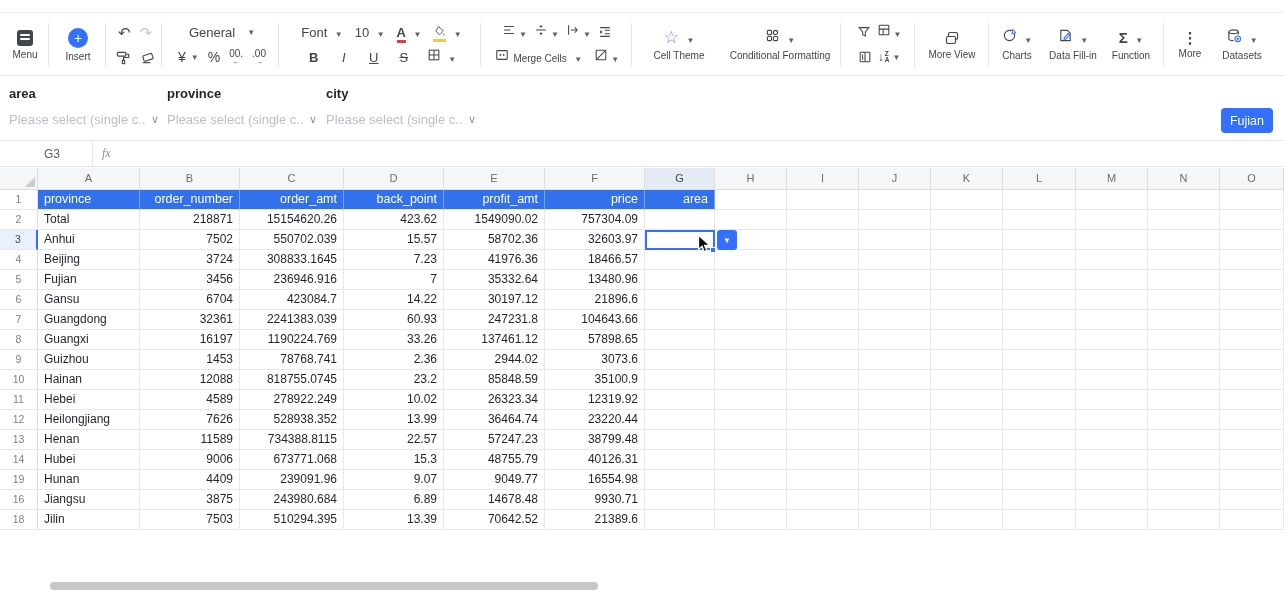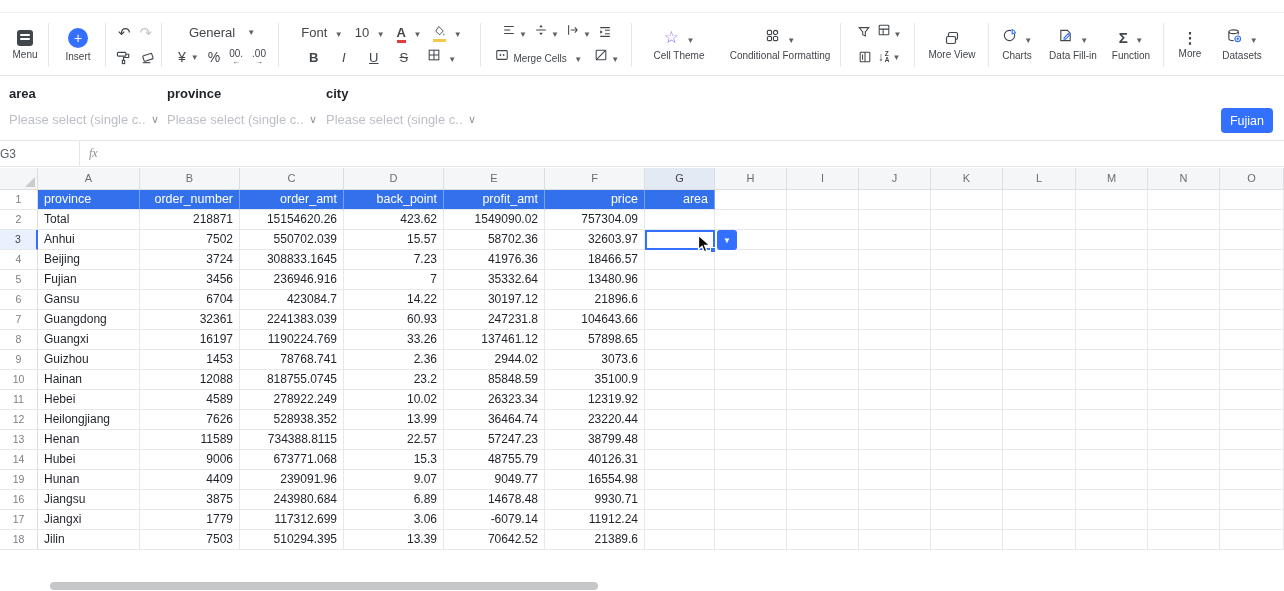--- a/index.html
+++ b/index.html
@@ -41,21 +41,21 @@
   .filter .fselect { display:flex; align-items:center; justify-content:space-between; cursor:pointer; }
   .filter .fplaceholder { font-size:13px; color:#bcc0c6; white-space:nowrap; overflow:hidden; }
   .filter .fchev { font-size:11px; color:#8f959e; margin-left:6px; }
   .inquire { position:absolute; left:1221px; top:31px; width:52px; height:25px; background:#3370ff;
              color:#fff; font-size:12.5px; border:none; border-radius:4px; cursor:pointer; }
 
   
   .formulabar { position:absolute; left:0; top:140px; width:1284px; height:27px;
                 border-top:1px solid #e5e6e8; border-bottom:1px solid #e5e6e8; background:#fff;
                 display:flex; align-items:center; }
-  .namebox { width:80px; height:100%; display:flex; align-items:center; 
+  .namebox { width:93px; height:100%; display:flex; align-items:center; padding-left:44px;
              font-size:12px; color:#5a5e63; border-right:1px solid #e5e6e8; }
   .fx { font-size:12px; font-style:italic; color:#8b9095; margin-left:9px; font-family:"Liberation Serif", serif; }
 
   
   .grid { position:absolute; left:0; top:168px; width:1284px; height:423px; background:#fff; overflow:hidden; }
   .grow { display:flex; height:20px; }
   .grow.letters { height:22px; }
   .cell { flex:none; font-size:12px; color:#1f2329; padding:0 6px; line-height:19px;
           border-right:1px solid #e7e8ea; border-bottom:1px solid #e7e8ea; overflow:hidden; white-space:nowrap; }
   .colhead { background:#f5f6f7; color:#696e74; font-size:11px; text-align:center; line-height:21px;
@@ -707,38 +707,20 @@
           <div class="cell" style="width:72px"></div>
           <div class="cell" style="width:72px"></div>
           <div class="cell" style="width:72px"></div>
           <div class="cell" style="width:72px"></div>
           <div class="cell" style="width:73px"></div>
           <div class="cell" style="width:72px"></div>
           <div class="cell" style="width:72px"></div>
           <div class="cell" style="width:64px"></div>
         </div>
         <div class="grow">
-          <div class="cell rownum" style="width:38px">17</div>
-          <div class="cell" style="width:102px">Jiangxi</div>
-          <div class="cell num" style="width:100px">1779</div>
-          <div class="cell num" style="width:104px">117312.699</div>
-          <div class="cell num" style="width:100px">3.06</div>
-          <div class="cell num" style="width:101px">-6079.14</div>
-          <div class="cell num" style="width:100px">11912.24</div>
-          <div class="cell" style="width:70px"></div>
-          <div class="cell" style="width:72px"></div>
-          <div class="cell" style="width:72px"></div>
-          <div class="cell" style="width:72px"></div>
-          <div class="cell" style="width:72px"></div>
-          <div class="cell" style="width:73px"></div>
-          <div class="cell" style="width:72px"></div>
-          <div class="cell" style="width:72px"></div>
-          <div class="cell" style="width:64px"></div>
-        </div>
-        <div class="grow">
           <div class="cell rownum" style="width:38px">18</div>
           <div class="cell" style="width:102px">Jilin</div>
           <div class="cell num" style="width:100px">7503</div>
           <div class="cell num" style="width:104px">510294.395</div>
           <div class="cell num" style="width:100px">13.39</div>
           <div class="cell num" style="width:101px">70642.52</div>
           <div class="cell num" style="width:100px">21389.6</div>
           <div class="cell" style="width:70px"></div>
           <div class="cell" style="width:72px"></div>
           <div class="cell" style="width:72px"></div>

